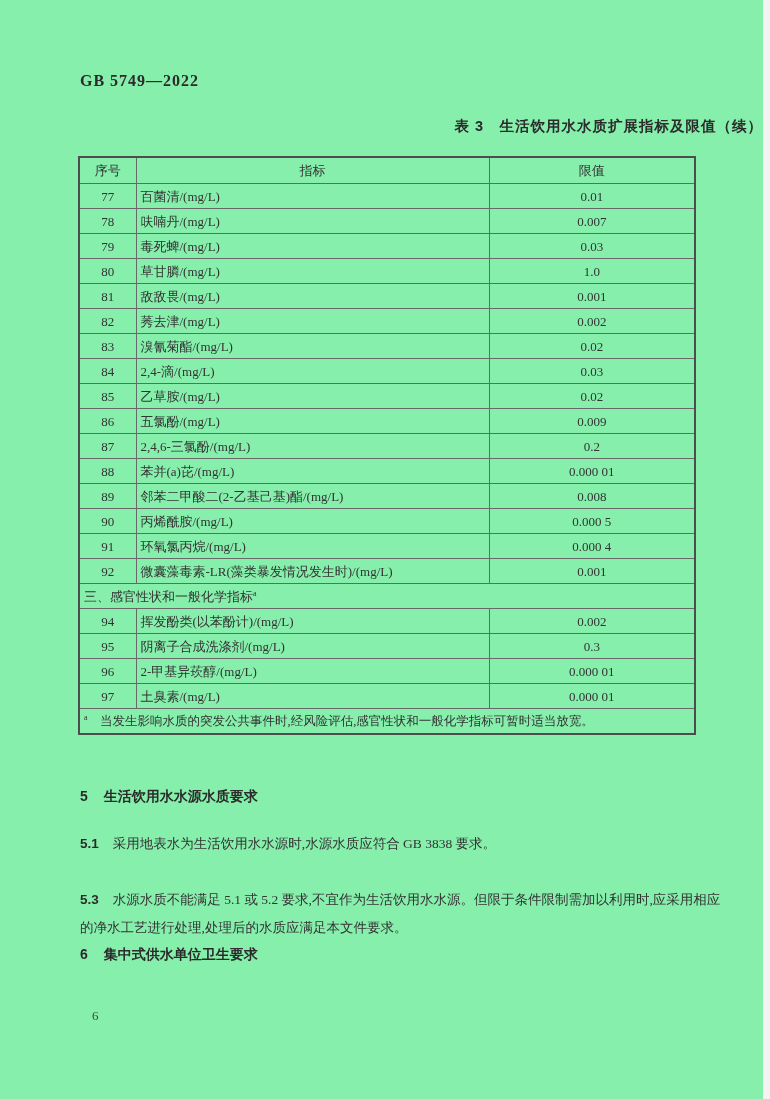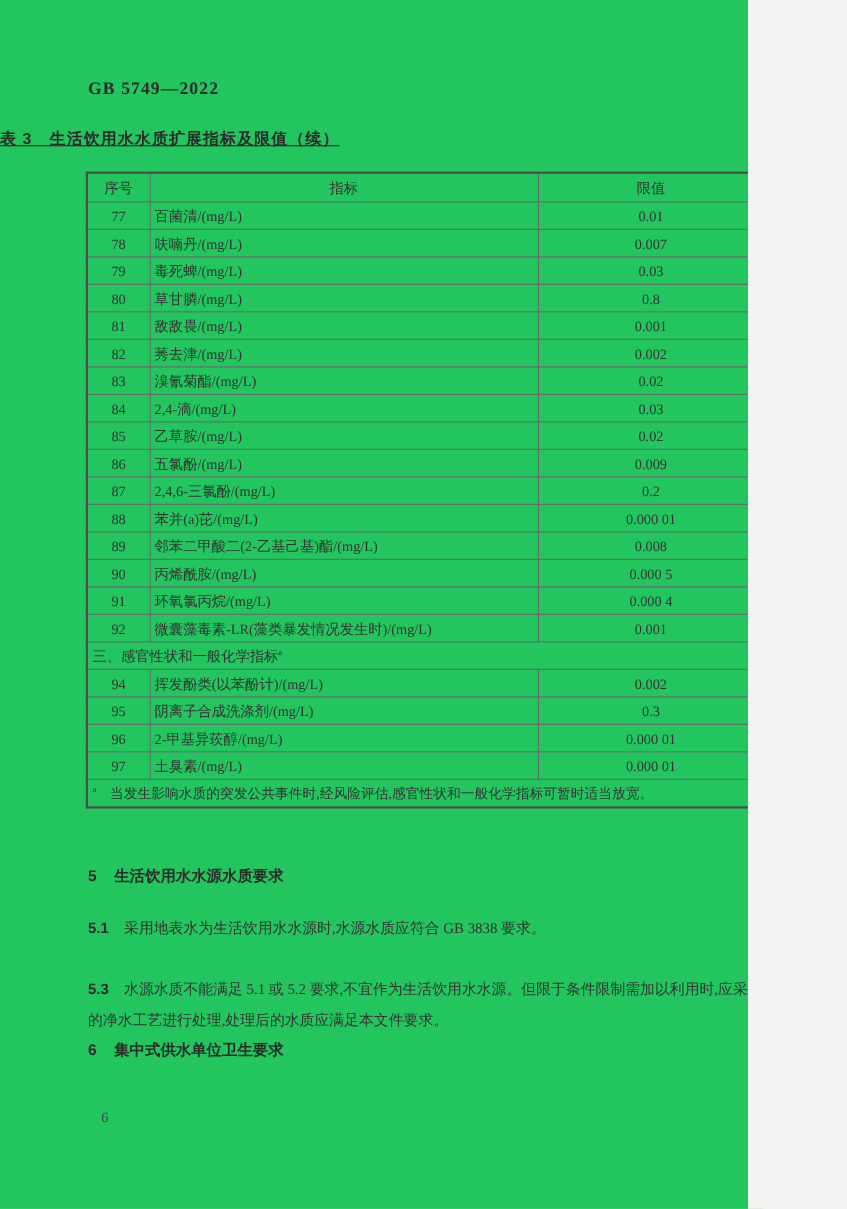--- a/index.html
+++ b/index.html
@@ -3,37 +3,36 @@
 <meta charset="utf-8">
 <style>
   html,body{margin:0;padding:0;}
   body{
     width:770px;height:1099px;
     background:#f3f3f1;
     font-family:"Liberation Serif","DejaVu Serif",serif;
   }
   .page{
     position:relative;
-    width:680px;height:1099px;
-    background:#22c55e;
+    width:763px;height:1099px;
+    background:#86efac;
     color:#2f2f2f;
     overflow:hidden;
   }
   .doc-header{
     position:absolute;left:80px;top:72px;
     font-weight:bold;font-size:16px;letter-spacing:1px;
     color:#2b2b2b;
   }
   .table-title{
     position:absolute;left:0;right:0;top:117px;
-    text-align:left;
+    text-align:right;
     font-family:"Liberation Sans","DejaVu Sans",sans-serif;
     font-weight:bold;font-size:14.5px;color:#2b2b2b;
     letter-spacing:1px;
-    text-decoration:underline;
   }
   table.std{
     position:absolute;left:78px;top:156px;
     width:616px;
     border-collapse:collapse;
     font-size:13px;color:#333;
     table-layout:fixed;
   }
   table.std{border:2px solid #4d4d4d;}
   table.std th, table.std td{
@@ -113,21 +112,21 @@
           <td class="cell-limit">0.007</td>
         </tr>
         <tr>
           <td class="cell-no">79</td>
           <td class="cell-indicator">毒死蜱/(mg/L)</td>
           <td class="cell-limit">0.03</td>
         </tr>
         <tr>
           <td class="cell-no">80</td>
           <td class="cell-indicator">草甘膦/(mg/L)</td>
-          <td class="cell-limit">0.8</td>
+          <td class="cell-limit">1.0</td>
         </tr>
         <tr>
           <td class="cell-no">81</td>
           <td class="cell-indicator">敌敌畏/(mg/L)</td>
           <td class="cell-limit">0.001</td>
         </tr>
         <tr>
           <td class="cell-no">82</td>
           <td class="cell-indicator">莠去津/(mg/L)</td>
           <td class="cell-limit">0.002</td>

